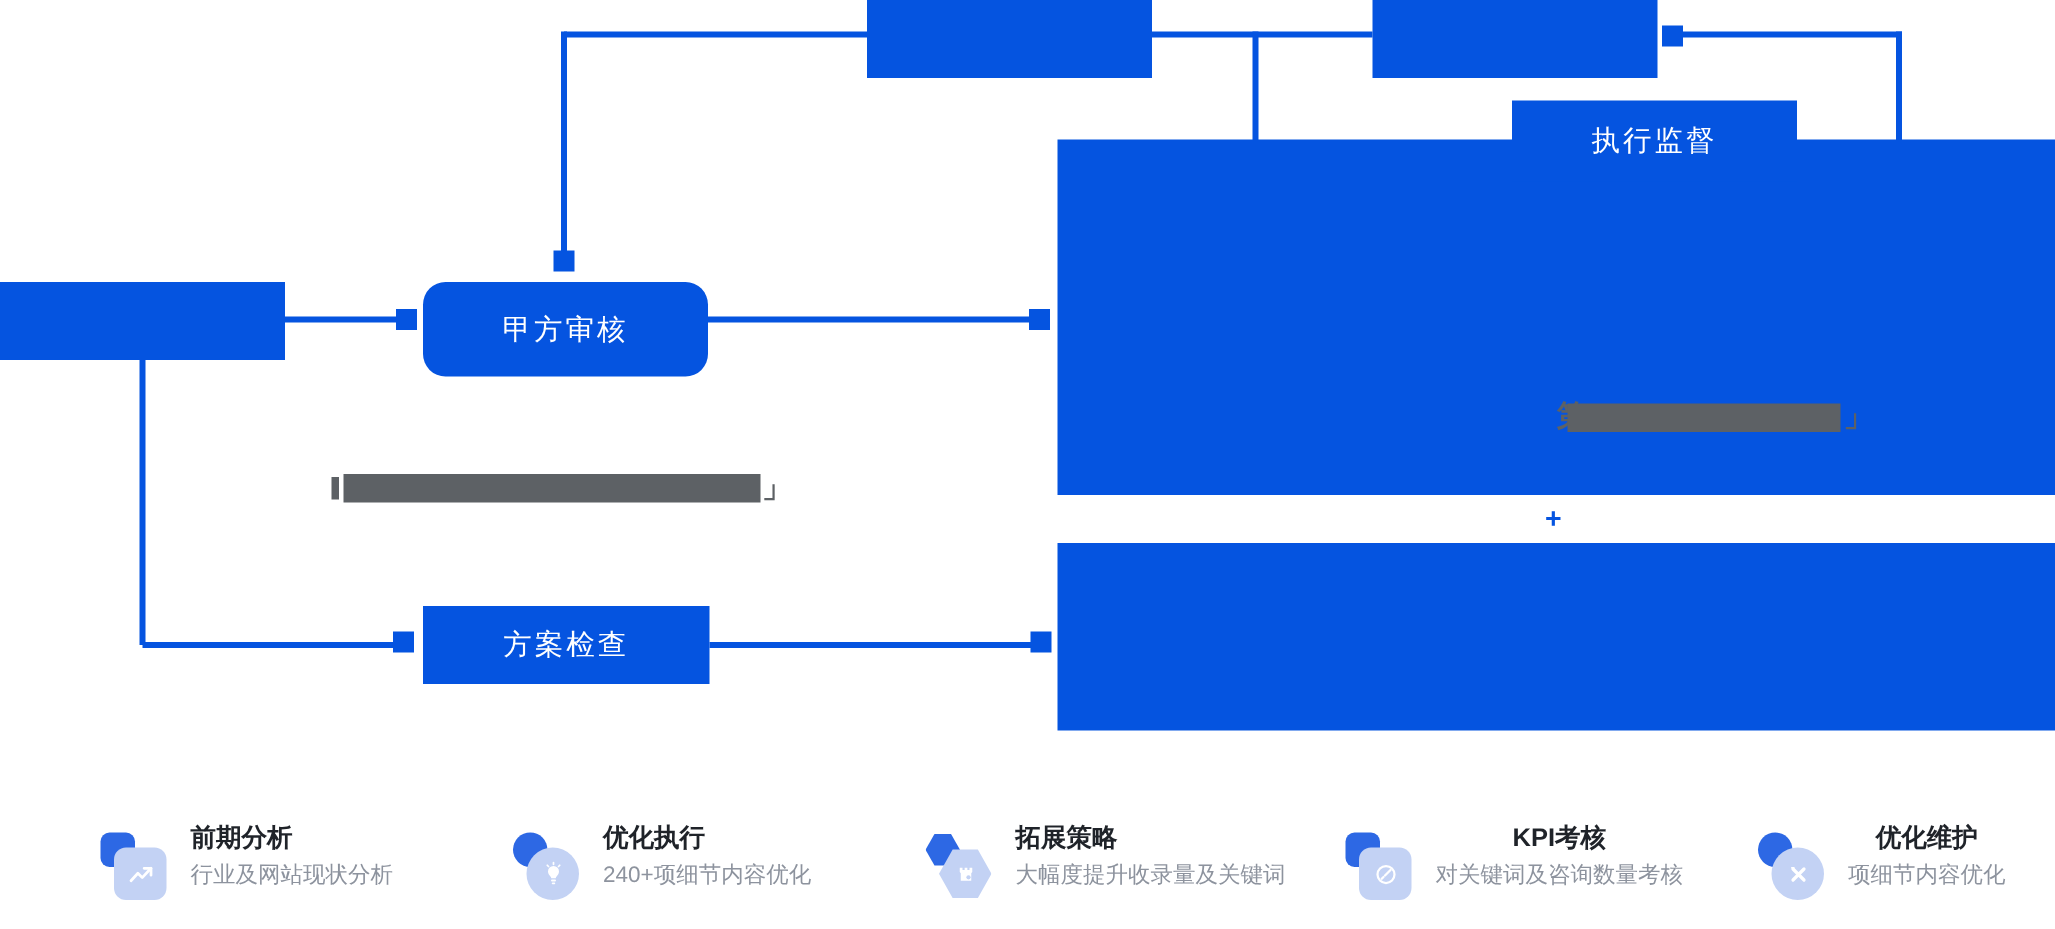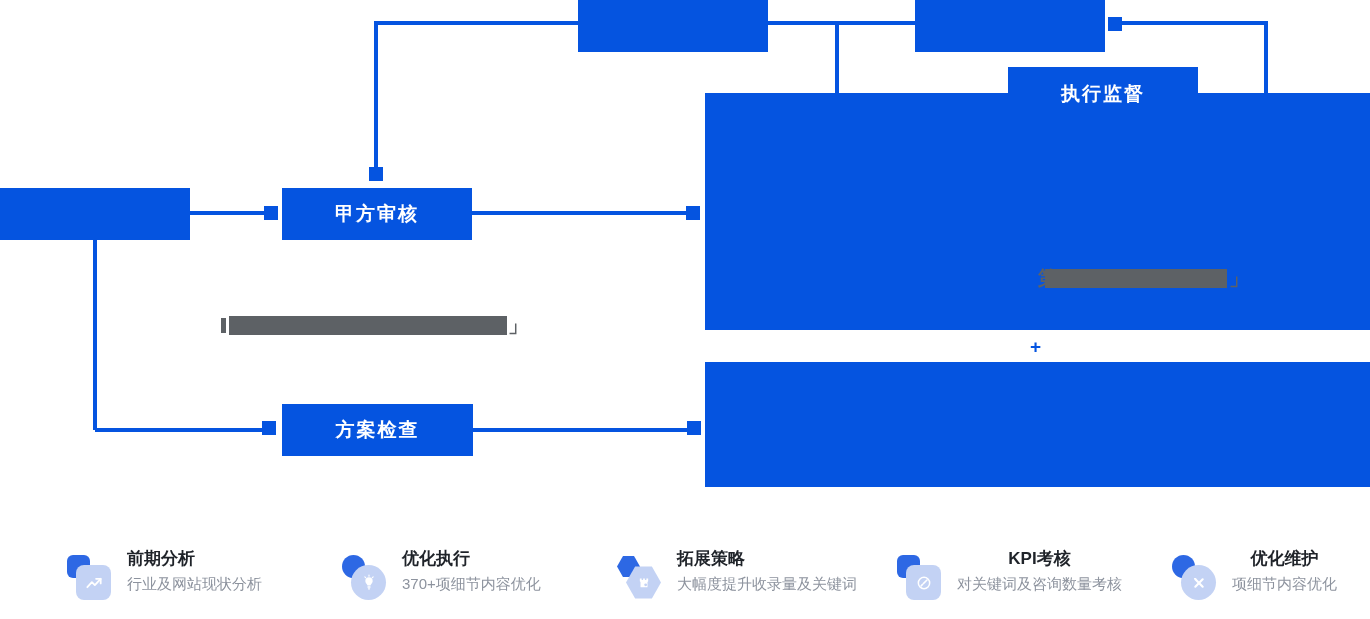--- a/index.html
+++ b/index.html
@@ -3,21 +3,21 @@
 <meta charset="utf-8">
 <style>
   html,body{margin:0;padding:0;background:#fff;}
   body{font-family:"Liberation Sans","DejaVu Sans",sans-serif;}
   .canvas{position:relative;width:1370px;height:619px;overflow:hidden;background:#fff;}
 
   
   .line{position:absolute;background:#0554e0;}
   .node{position:absolute;width:14px;height:14px;background:#0554e0;}
   .fbox{position:absolute;background:#0554e0;display:flex;align-items:center;justify-content:center;
-        color:#fff;font-size:19px;font-weight:bold;letter-spacing:2px;}
+        color:#fff;font-size:19px;font-weight:normal;letter-spacing:2px;}
   .tab{z-index:3;}
   .panel{z-index:1;}
 
   
   .redact{position:absolute;display:flex;align-items:center;height:24px;z-index:4;}
   .redact .frag{color:#5d6165;font-size:20px;line-height:22px;font-weight:bold;position:relative;z-index:1;}
   .redact .bar{background:#5d6165;height:19px;display:inline-block;position:relative;z-index:2;}
   .redact .sliver{width:5px;height:15px;background:#5d6165;margin-right:3px;display:inline-block;}
 
   .plus{position:absolute;color:#0554e0;font-size:19px;font-weight:bold;line-height:1;}
@@ -64,21 +64,21 @@
   <div class="fbox" style="left:578px;top:-4px;width:190px;height:56px;"></div>
   <div class="fbox" style="left:915px;top:-4px;width:190px;height:56px;"></div>
 
   <div class="fbox panel" style="left:705px;top:93px;width:665px;height:237px;"></div>
   <div class="fbox tab" style="left:1008px;top:67px;width:190px;height:54px;">
     <span>执行监督</span>
   </div>
 
   <div class="fbox" style="left:0px;top:188px;width:190px;height:52px;"></div>
 
-  <div class="fbox" style="left:282px;top:188px;width:190px;height:52px;">
+  <div class="fbox" style="left:282px;top:188px;width:190px;height:63px;border-radius:15px;">
     <span>甲方审核</span>
   </div>
 
   <div class="fbox" style="left:282px;top:404px;width:191px;height:52px;">
     <span>方案检查</span>
   </div>
 
   <div class="fbox panel" style="left:705px;top:362px;width:665px;height:125px;"></div>
 
   <div class="redact" style="left:1038px;top:266px;">
@@ -120,21 +120,21 @@
           <svg width="20" height="20" viewBox="0 0 24 24">
             <path d="M12 5.2a4.4 4.4 0 0 1 4.4 4.4c0 1.8-1 2.9-1.8 3.8-.5.6-.8 1-.8 1.6h-3.6c0-.6-.3-1-.8-1.6-.8-.9-1.8-2-1.8-3.8A4.4 4.4 0 0 1 12 5.2z" fill="#fff"></path>
             <rect x="10" y="16" width="4" height="1.6" rx="0.8" fill="#fff"></rect>
             <rect x="10.6" y="18.3" width="2.8" height="1.4" rx="0.7" fill="#fff"></rect>
             <path d="M12 2.4v1.4 M7 4.6l1 1 M17 4.6l-1 1" stroke="#fff" stroke-width="1.4" stroke-linecap="round"></path>
           </svg>
         </span>
       </div>
       <div class="step-text">
         <div class="step-title">优化执行</div>
-        <div class="step-desc">370+项细节内容优化</div>
+        <div class="step-desc">240+项细节内容优化</div>
       </div>
     </div>
 
     <div class="step" style="left:572px;">
       <div class="step-icon shape-hex">
         <span class="back"></span>
         <span class="front">
           <svg width="20" height="20" viewBox="0 0 24 24">
             <path d="M7 10 V6.6 h2.2 v1.7 h1.7 V6.6 h2.2 v1.7 h1.7 V6.6 H17 V10 l-.8.9 V17 H7.8 v-6.1 z" fill="#fff"></path>
             <circle cx="14" cy="14.2" r="1.7" fill="#c3d2f4"></circle>

